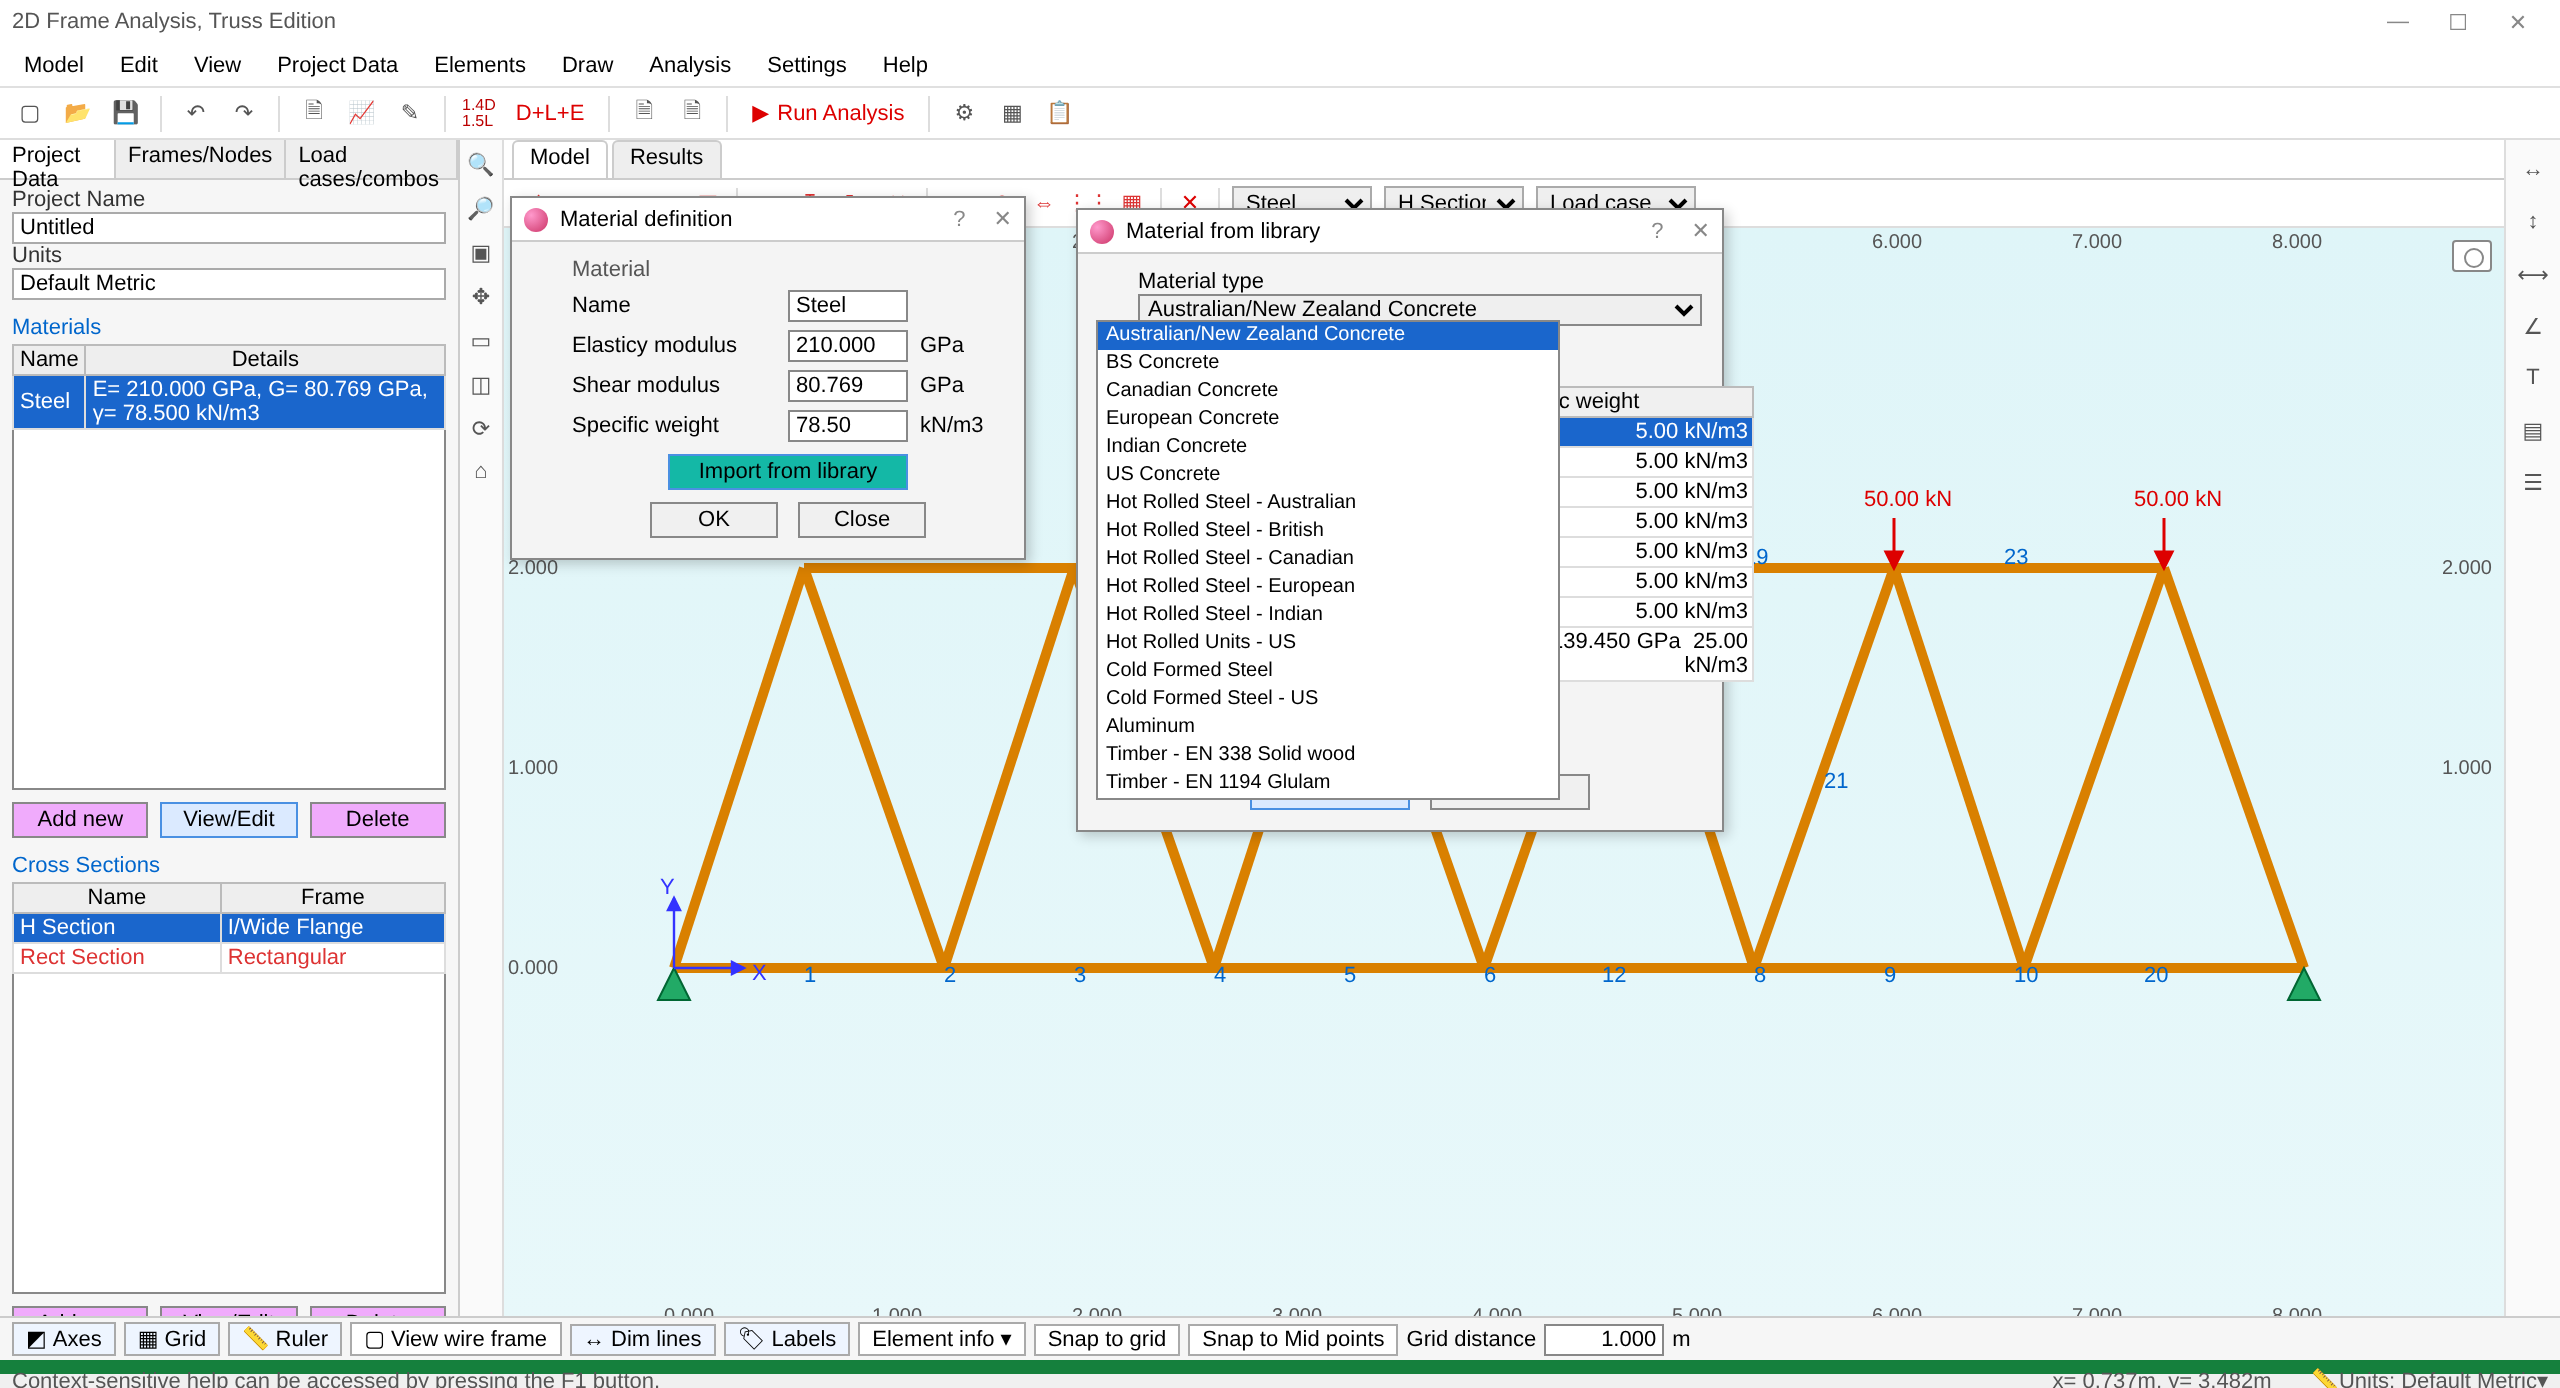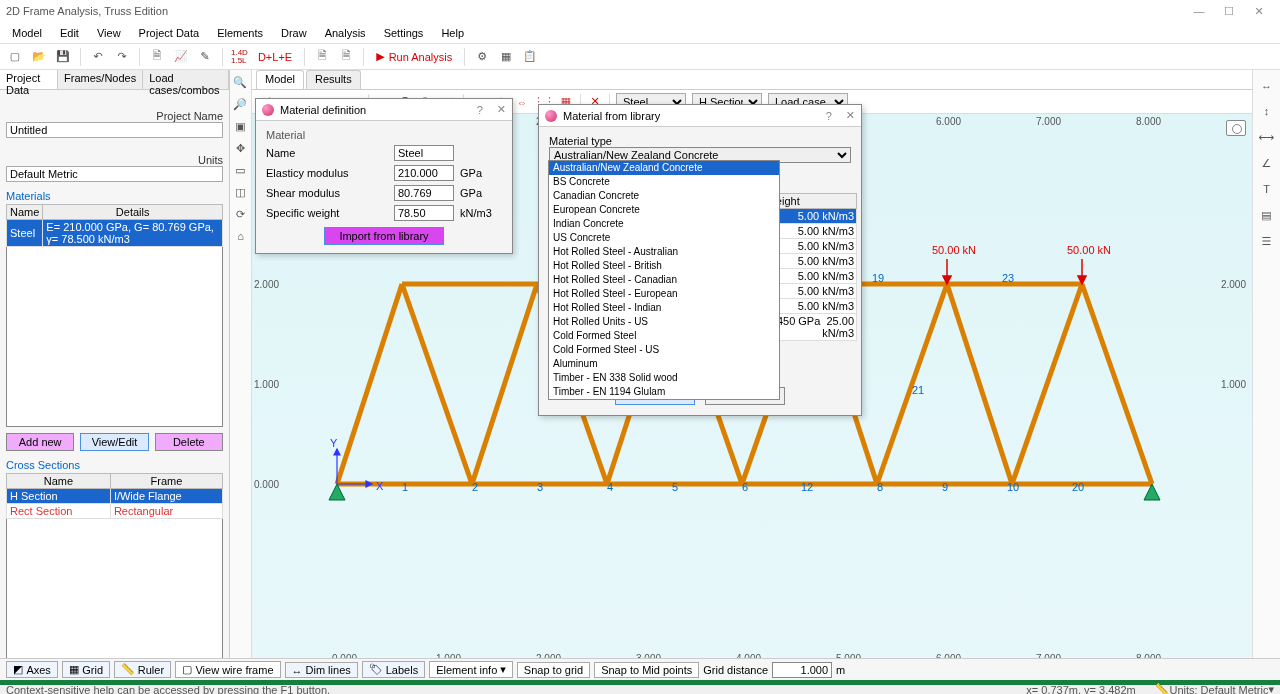--- a/index.html
+++ b/index.html
@@ -17,21 +17,21 @@
 .toolbar-main .sep { width:1px; height:18px; background:#ddd; margin:0 2px; }
 .toolbar-main .btn-label { color:#d00; padding:0 4px; display:flex; align-items:center; gap:4px; }
 .toolbar-main .small-text { font-size:8px; line-height:8px; color:#b00; }
 
 .left-panel { position:absolute; top:70px; left:0; width:230px; bottom:28px; background:#f6f6f6; border-right:1px solid #ccc; }
 .tabstrip { height:20px; display:flex; background:#eee; border-bottom:1px solid #ccc; }
 .tabstrip .tab { padding:2px 6px; border-right:1px solid #ccc; cursor:default; }
 .tabstrip .tab.active { background:#fff; }
 
 .panel-body { padding:4px 6px; }
-.panel-body .label { color:#333; margin-top:16px;text-align:right; }
+.panel-body .label { color:#333; margin-top:0; }
 .panel-body input.wide { width:100%; border:1px solid #aaa; padding:1px 3px; background:#fff; }
 .section-title { color:#06c; margin-top:8px; }
 
 table.data-table { width:100%; border-collapse:collapse; margin-top:2px; background:#fff; border:1px solid #888; }
 table.data-table th { background:#eee; border:1px solid #bbb; font-weight:normal; padding:1px 3px; }
 table.data-table td { border:1px solid #ddd; padding:1px 3px; }
 tr.selected td { background:#1a66cc; color:#fff; }
 
 .btn-row { display:flex; gap:6px; margin-top:6px; justify-content:space-between; }
 .btn-row button { flex:1; border:1px solid #888; background:#f0abfc; padding:2px 0; }
@@ -55,28 +55,28 @@
 .axis-label-left { position:absolute; left:2px; color:#555; font-size:10px; }
 .axis-label-bottom { position:absolute; bottom:2px; color:#555; font-size:10px; }
 
 .right-toolbar { position:absolute; top:70px; right:0; width:28px; bottom:28px; background:#fafafa; border-left:1px solid #ddd; display:flex; flex-direction:column; align-items:center; padding-top:6px; gap:8px; }
 .right-toolbar .rtool { width:18px; height:18px; color:#555; display:flex; align-items:center; justify-content:center; }
 
 .bottom-toolbar { position:absolute; bottom:14px; left:0; right:0; height:22px; background:#f6f6f6; border-top:1px solid #ccc; display:flex; align-items:center; gap:4px; padding:0 6px; }
 .bottom-toolbar .btool { padding:1px 6px; border:1px solid #aaa; background:#fff; display:flex; align-items:center; gap:3px; }
 .bottom-toolbar .btool.toggle { background:#eef5ff; }
 .bottom-toolbar .spacer { flex:1; }
-.statusbar { position:absolute; bottom:0; left:0; right:0; height:14px; background:#f0f0f0; border-top:5px solid #15803d; display:flex; align-items:center; padding:0 6px; color:#555; font-size:10px; }
+.statusbar { position:absolute; bottom:0; left:0; right:0; height:14px; background:#f0f0f0; border-top:7px solid #15803d; display:flex; align-items:center; padding:0 6px; color:#555; font-size:10px; }
 .statusbar .spacer { flex:1; }
 
 .dialog { position:absolute; background:#f4f4f4; border:1px solid #888; box-shadow:2px 2px 6px rgba(0,0,0,.2); }
 .dialog .dlg-title { height:22px; background:#fff; border-bottom:1px solid #ccc; display:flex; align-items:center; padding:0 6px; gap:6px; }
 .dialog .dlg-title .spacer { flex:1; }
 .dialog .dlg-title .dlg-icon { width:12px; height:12px; border-radius:50%; background:radial-gradient(circle at 30% 30%, #f9c, #c36); }
-.dialog .dlg-body { padding:8px 10px; }
+.dialog .dlg-body { padding:8px 10px;margin-left:20px; }
 .dialog .row { display:flex; align-items:center; margin:4px 0; gap:6px; }
 .dialog .row .rlabel { flex:1; }
 .dialog .row input { width:60px; border:1px solid #888; padding:1px 3px; }
 .dialog .row .unit { width:42px; }
 .dialog .dlg-buttons { display:flex; justify-content:center; gap:10px; padding:6px 0 2px; }
 .dialog .dlg-buttons button { width:64px; border:1px solid #888; background:#f0f0f0; padding:2px 0; }
 
 .mat-lib { left:538px; top:104px; width:324px; }
 .mat-lib select.combo { width:100%; border:1px solid #888; }
 .dropdown-list { position:absolute; left:548px; top:160px; width:232px; background:#fff; border:1px solid #888; z-index:50; }
@@ -370,21 +370,25 @@
         <span class="rlabel">Shear modulus</span>
         <input value="80.769" style="">
         <span class="unit">GPa</span>
       </div>
     <div class="row">
         <span class="rlabel">Specific weight</span>
         <input value="78.50" style="">
         <span class="unit">kN/m3</span>
       </div>
     <div style="text-align:center; margin-top:6px;">
-      <button style="width:120px; border:1px solid #4a90e2; background:#d946ef; padding:2px;">Import from library</button>
+      <button style="width:120px; border:1px solid #4a90e2; background:#14b8a6; padding:2px;">Import from library</button>
+    </div>
+    <div class="dlg-buttons">
+      <button>OK</button>
+      <button>Close</button>
     </div>
   </div>
 </div>
 
 <div class="dialog mat-lib">
   <div class="dlg-title">
     <span class="dlg-icon"></span>
     <span>Material from library</span>
     <span class="spacer"></span>
     <span style="color:#888;">?</span>

